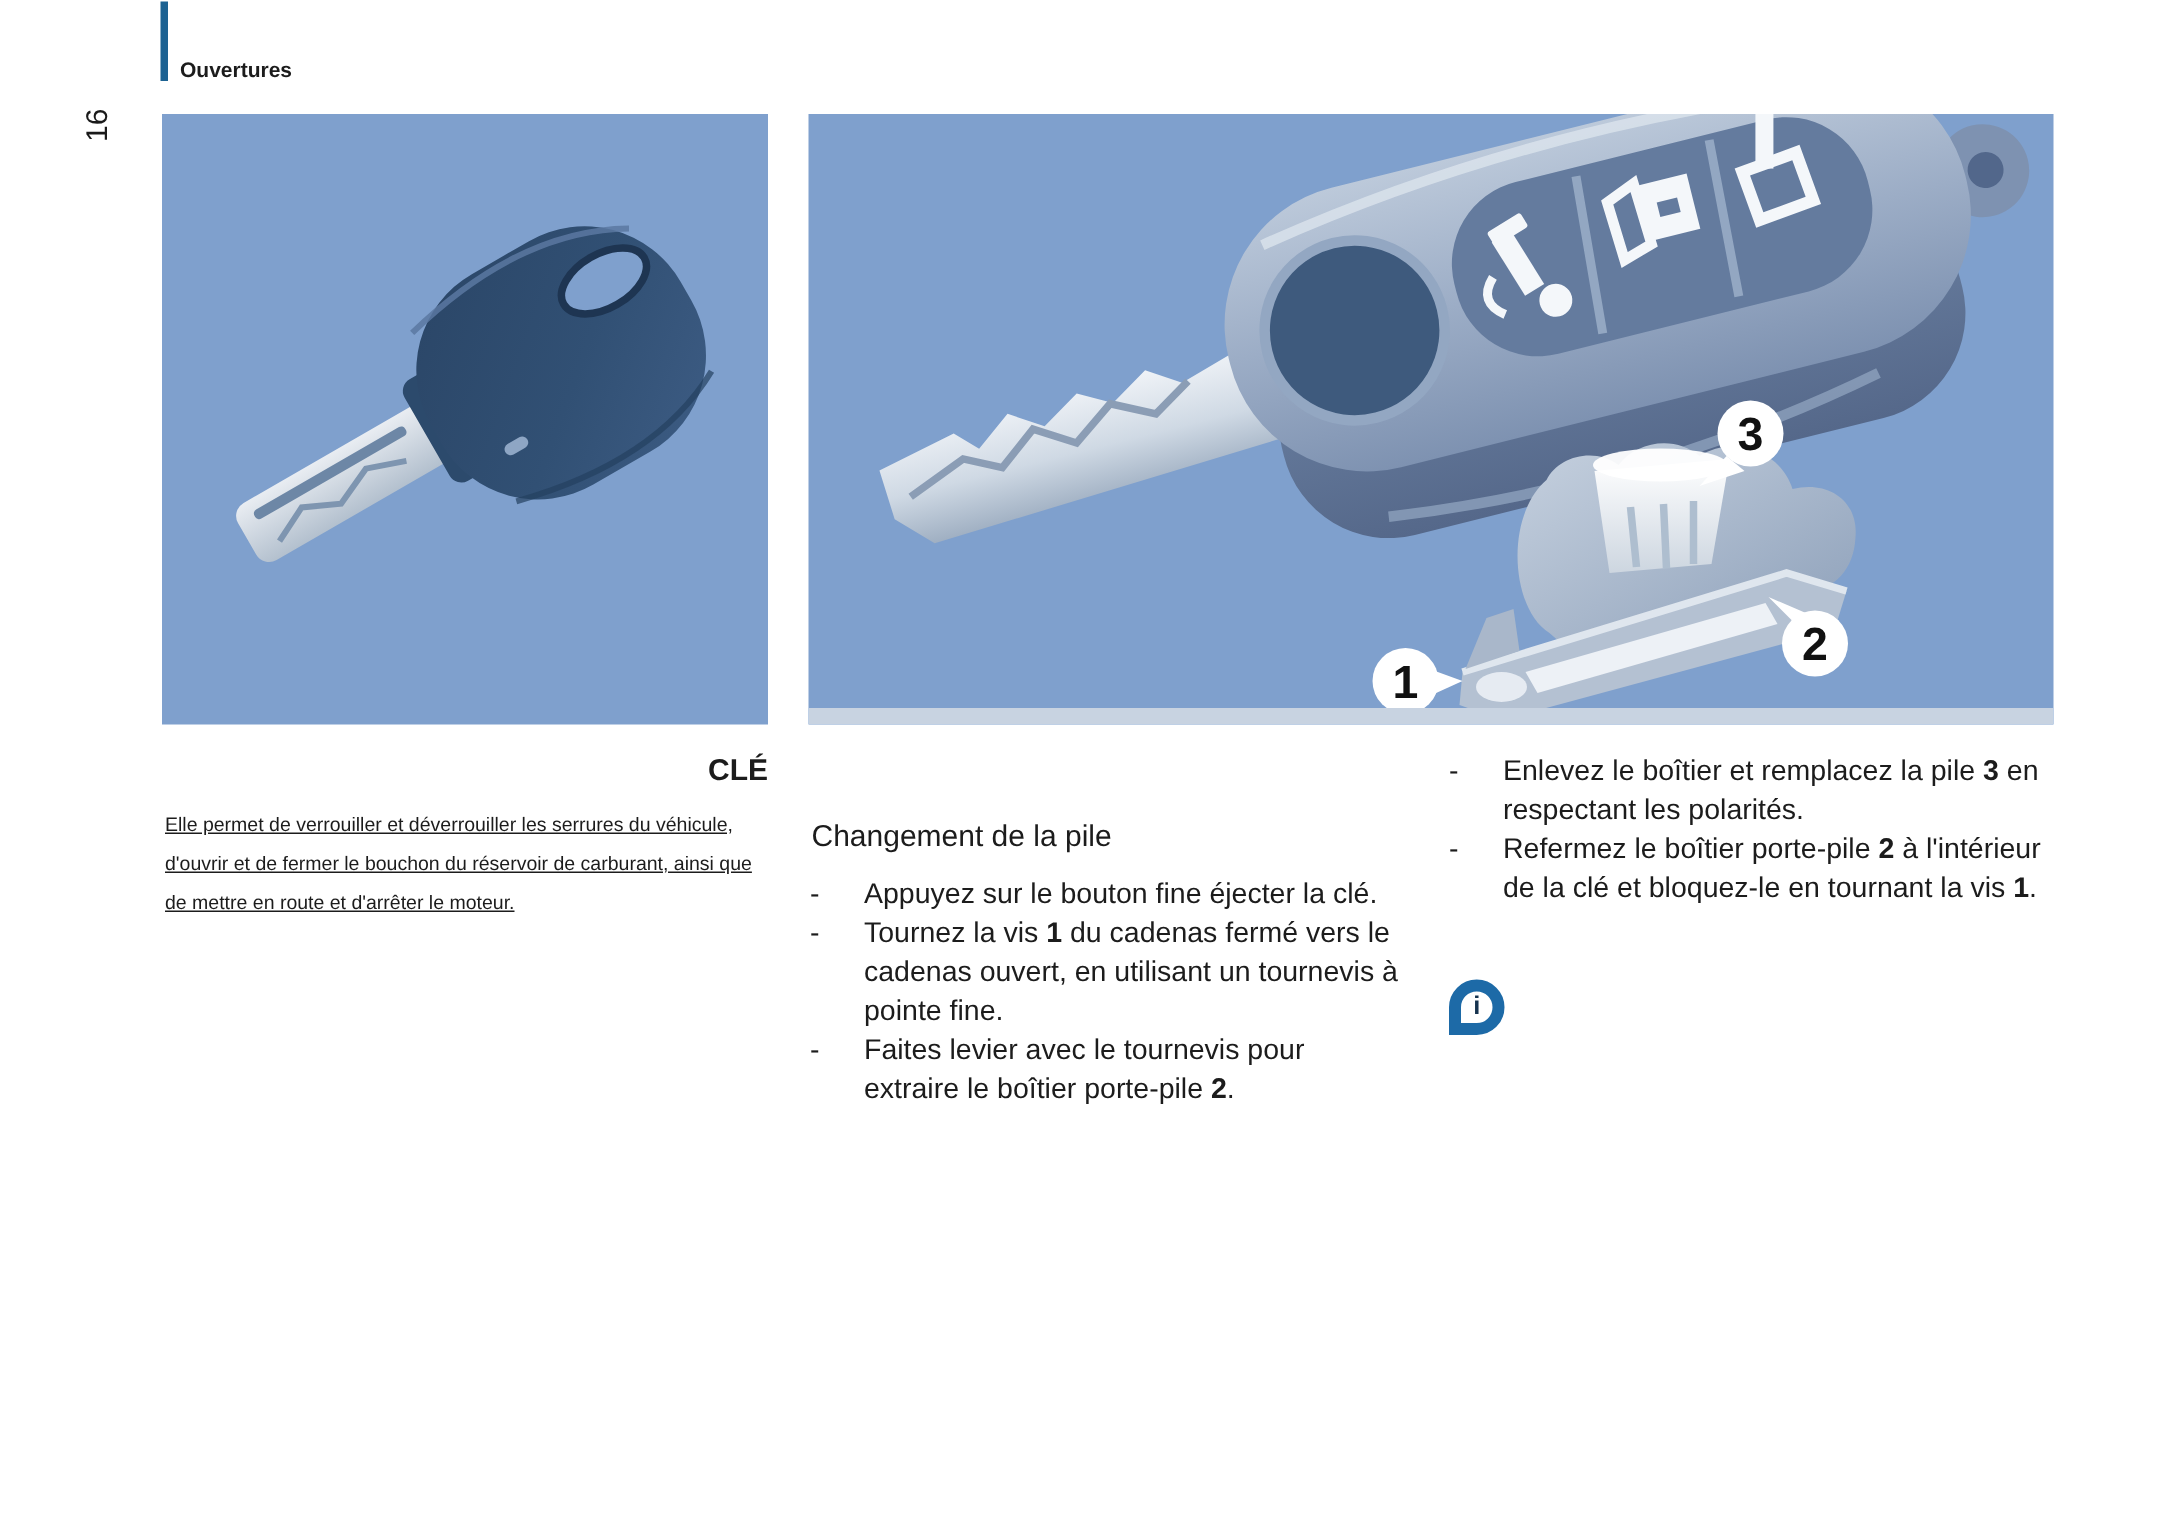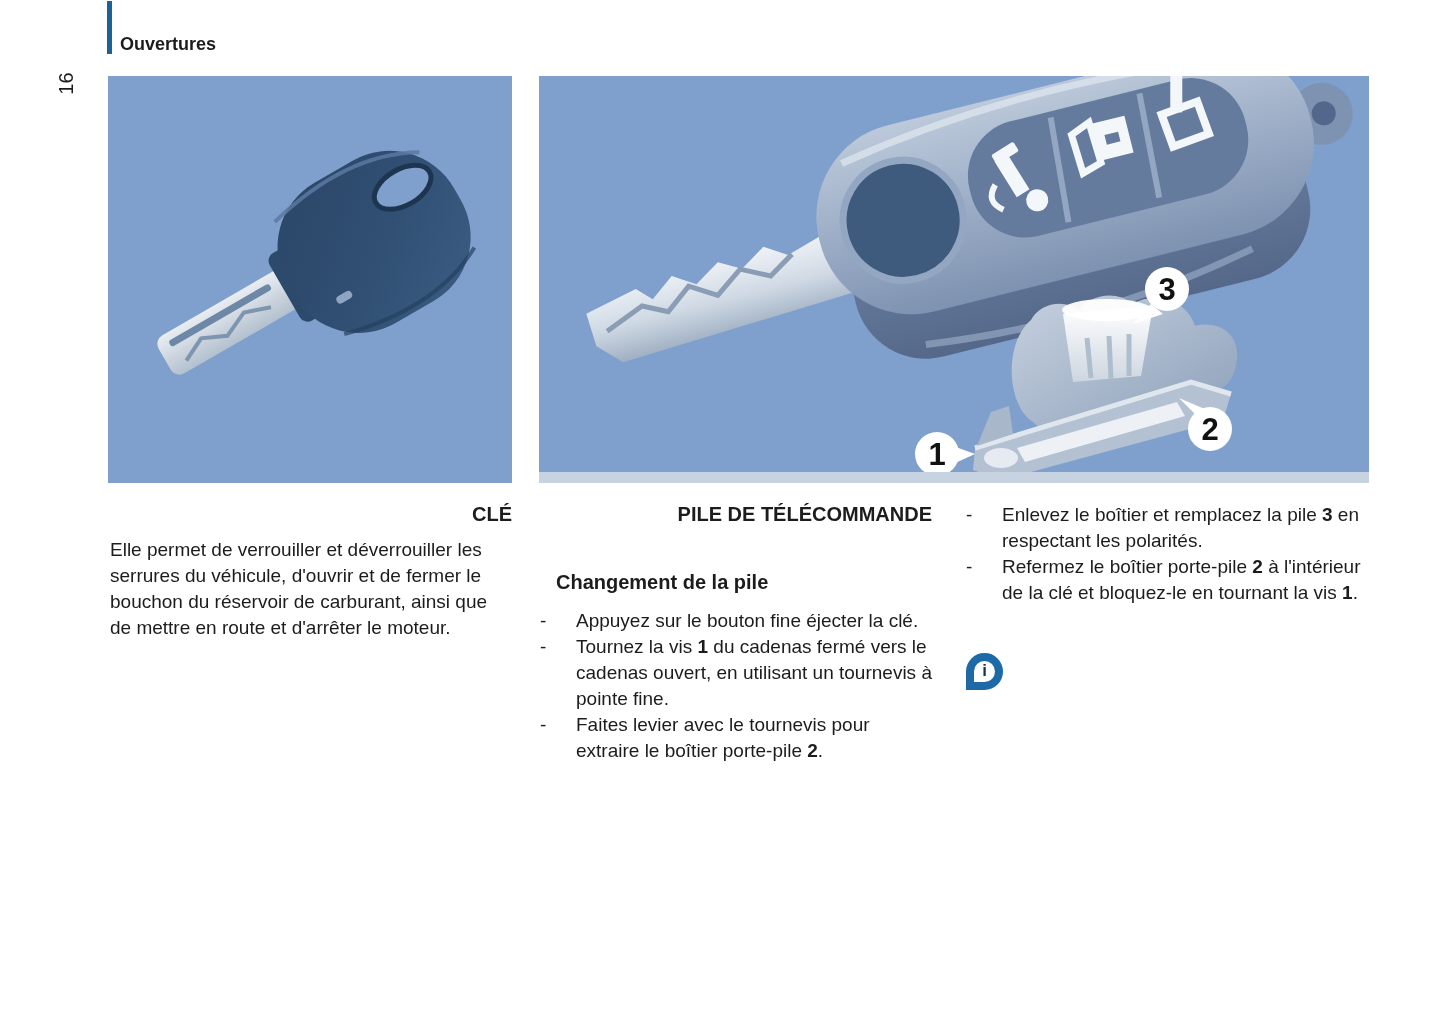--- a/index.html
+++ b/index.html
@@ -5,40 +5,40 @@
   html,body { margin:0; padding:0; }
   body {
     width:1445px; height:1026px; position:relative;
     background:#ffffff; color:#1c1c1c;
     font-family:"Liberation Sans", sans-serif;
     overflow:hidden;
   }
   
   .header { position:absolute; left:107px; top:0; display:flex; align-items:flex-end; height:54px; }
   .accent-bar { width:5px; height:53px; background:#1d6292; }
-  .section-title { margin:0 3px 0 8px; font-size:18px; font-weight:bold; line-height:1; padding-bottom:1px; }
+  .section-title { margin:0 3px 0 8px; font-size:14px; font-weight:bold; line-height:1; padding-bottom:1px; }
   .page-num-wrap { position:absolute; left:50px; top:60px; width:32px; height:46px;
     display:flex; align-items:center; justify-content:center; }
   .page-num-wrap span { display:block; transform:rotate(-90deg); font-size:20px; color:#1a1a1a; }
 
   
   .panel { position:absolute; top:76px; height:407px; background:#7fa0cd; overflow:hidden; }
   #key-panel { left:108px; width:404px; }
   #remote-panel { left:539px; width:830px; }
   .panel svg { display:block; width:100%; height:100%; }
 
   
   .col { position:absolute; top:502px; }
   #col-key { left:110px; width:402px; }
   #col-battery { left:540px; width:392px; }
   #col-right { left:966px; width:404px; }
 
   h2 { margin:0; font-size:20px; font-weight:bold; line-height:24px;text-align:right; }
-  h3 { margin:44px 0 0 16px; font-size:20px; font-weight:bold; line-height:24px; }
-  p  { margin:0; font-size:19px; line-height:26px; }
+  h3 { margin:44px 0 0 1px; font-size:20px; font-weight:normal; line-height:24px; }
+  p  { margin:0; font-size:13px; line-height:26px;text-decoration:underline; }
   .after-title { margin-top:11px; }
 
   ul.steps { list-style:none; margin:14px 0 0 0; padding:0; font-size:19px; line-height:26px; }
   ul.steps.flush { margin-top:0; }
   ul.steps li { display:flex; }
   ul.steps .dash { flex:0 0 36px; }
   ul.steps .li-text { flex:1; }
 
   
   .info-note { position:relative; margin-top:44px; padding-left:46px; min-height:44px; }
@@ -188,21 +188,20 @@
     <rect x="0" y="396" width="830" height="11" fill="#c8d3e1"></rect>
   </svg>
 </div>
 
 <div class="col" id="col-key">
   <h2>CLÉ</h2>
   <p class="after-title">Elle permet de verrouiller et déverrouiller les serrures du véhicule, d'ouvrir et de fermer le bouchon du réservoir de carburant, ainsi que de mettre en route et d'arrêter le moteur.</p>
 </div>
 
 <div class="col" id="col-battery">
-  <h2>PILE DE TÉLÉCOMMANDE</h2>
   <h3>Changement de la pile</h3>
   <ul class="steps">
       <li>
         <span class="dash">-</span>
         <span class="li-text">Appuyez sur le bouton fine éjecter la clé.</span>
       </li>
       <li>
         <span class="dash">-</span>
         <span class="li-text">Tournez la vis <b>1</b> du cadenas fermé vers le cadenas ouvert, en utilisant un tournevis à pointe fine.</span>
       </li>

